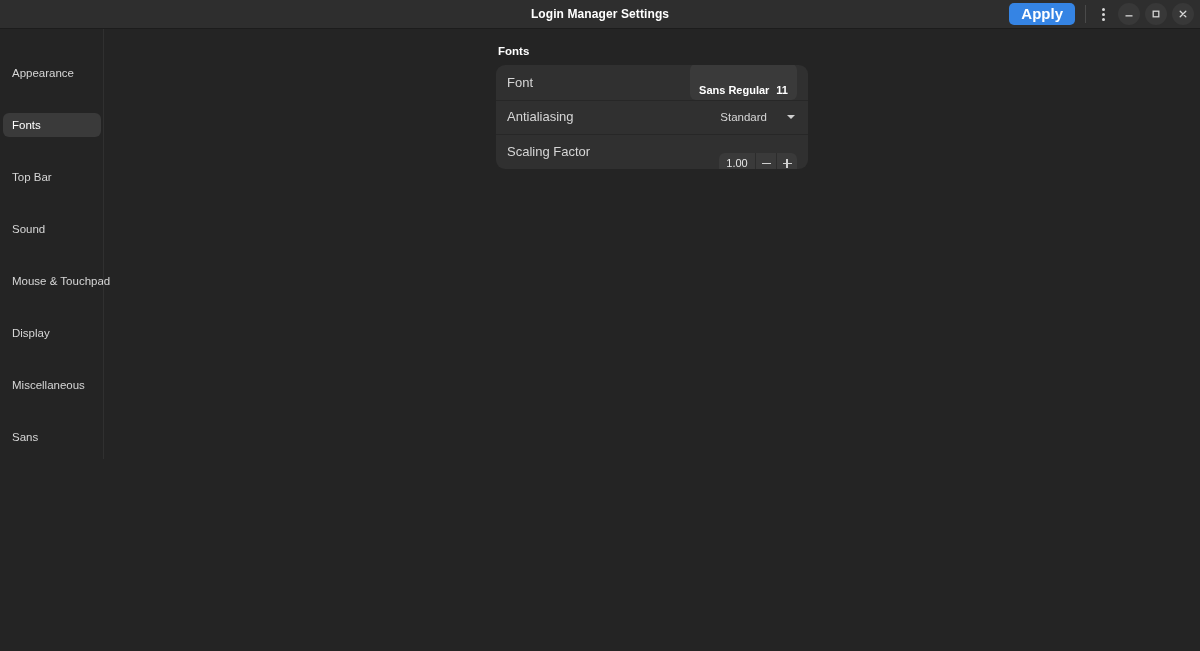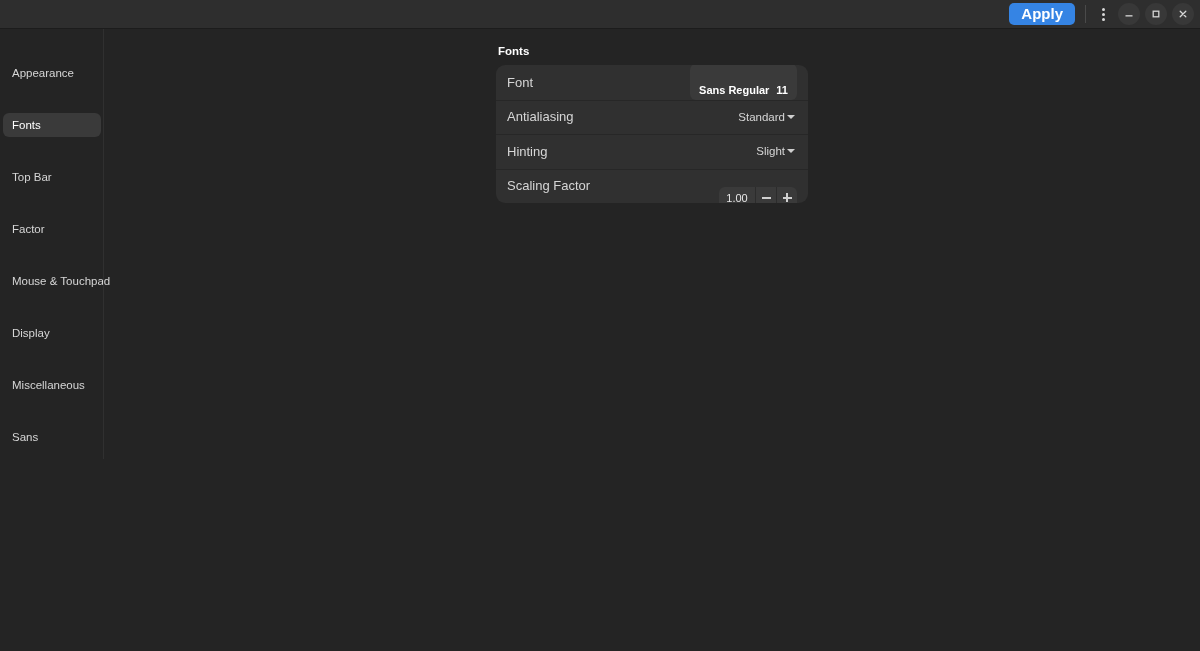--- a/index.html
+++ b/index.html
@@ -193,21 +193,21 @@
     font-size: 11px;
     font-weight: bold;
     color: #ffffff;
     margin-top: 16px;
   }
 
   
   .dropdown {
     display: flex;
     align-items: center;
-    gap: 2px;
+    gap: 20px;
     background: none;
     border: none;
     cursor: pointer;
     padding: 3px 2px 3px 6px;
     font-family: "Liberation Sans", sans-serif;
   }
   .dropdown .dd-value {
     font-size: 11.5px;
     color: #d6d6d6;
   }
@@ -267,20 +267,21 @@
     position: absolute;
     background: #d0d0d0;
   }
   .plus-glyph::before { left: 0; top: 3.75px; width: 9px; height: 1.5px; }
   .plus-glyph::after  { top: 0; left: 3.75px; height: 9px; width: 1.5px; }
 </style>
 </head>
 <body>
 
 <div class="titlebar">
+  <div class="titlebar-title">Login Manager Settings</div>
 
   <div class="titlebar-right">
     <button class="apply-button">Apply</button>
 
     <div class="tb-sep"></div>
 
     <button class="menu-button">
       <i></i>
       <i></i>
       <i></i>
@@ -318,21 +319,21 @@
     <div class="sidebar-item">
       <span>Appearance</span>
     </div>
     <div class="sidebar-item selected">
       <span>Fonts</span>
     </div>
     <div class="sidebar-item">
       <span>Top Bar</span>
     </div>
     <div class="sidebar-item">
-      <span>Factor</span>
+      <span>Sound</span>
     </div>
     <div class="sidebar-item">
       <span>Mouse &amp; Touchpad</span>
     </div>
     <div class="sidebar-item">
       <span>Display</span>
     </div>
     <div class="sidebar-item">
       <span>Miscellaneous</span>
     </div>
@@ -360,29 +361,20 @@
         <div class="row">
           <div class="row-label">Antialiasing</div>
           <div class="row-right">
             <button class="dropdown">
               <span class="dd-value">Standard</span>
               <span class="caret"></span>
             </button>
           </div>
         </div>
 
-        <div class="row">
-          <div class="row-label">Hinting</div>
-          <div class="row-right">
-            <button class="dropdown">
-              <span class="dd-value">Slight</span>
-              <span class="caret"></span>
-            </button>
-          </div>
-        </div>
 
         <div class="row">
           <div class="row-label">Scaling Factor</div>
           <div class="row-right">
             <div class="spinner">
               <div class="spin-value">1.00</div>
               <button class="spin-btn">
                 <span class="minus-bar"></span>
               </button>
               <button class="spin-btn">

